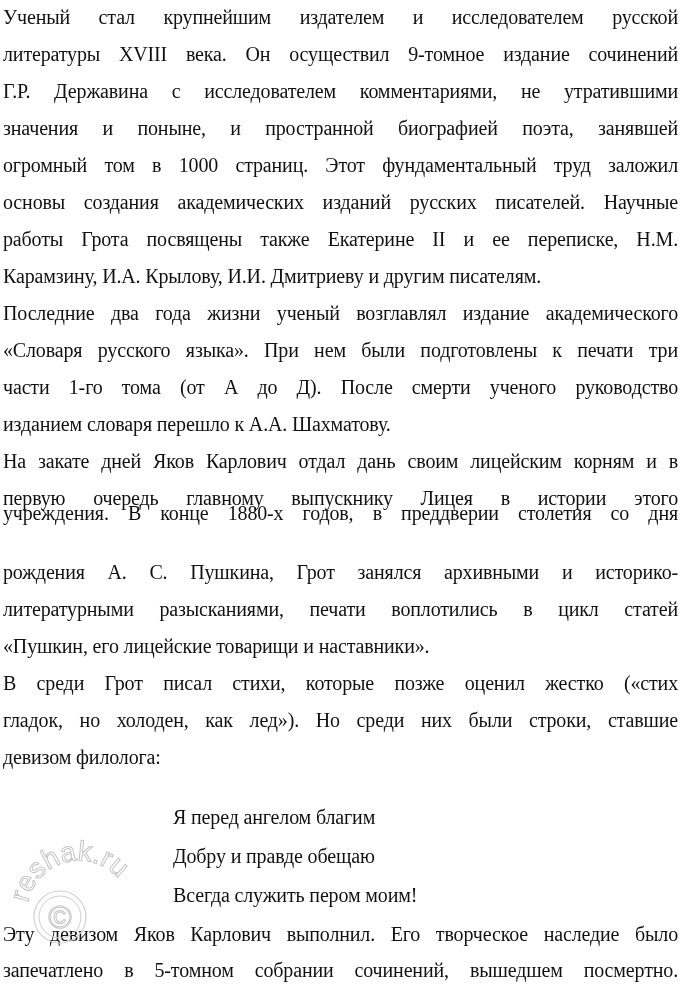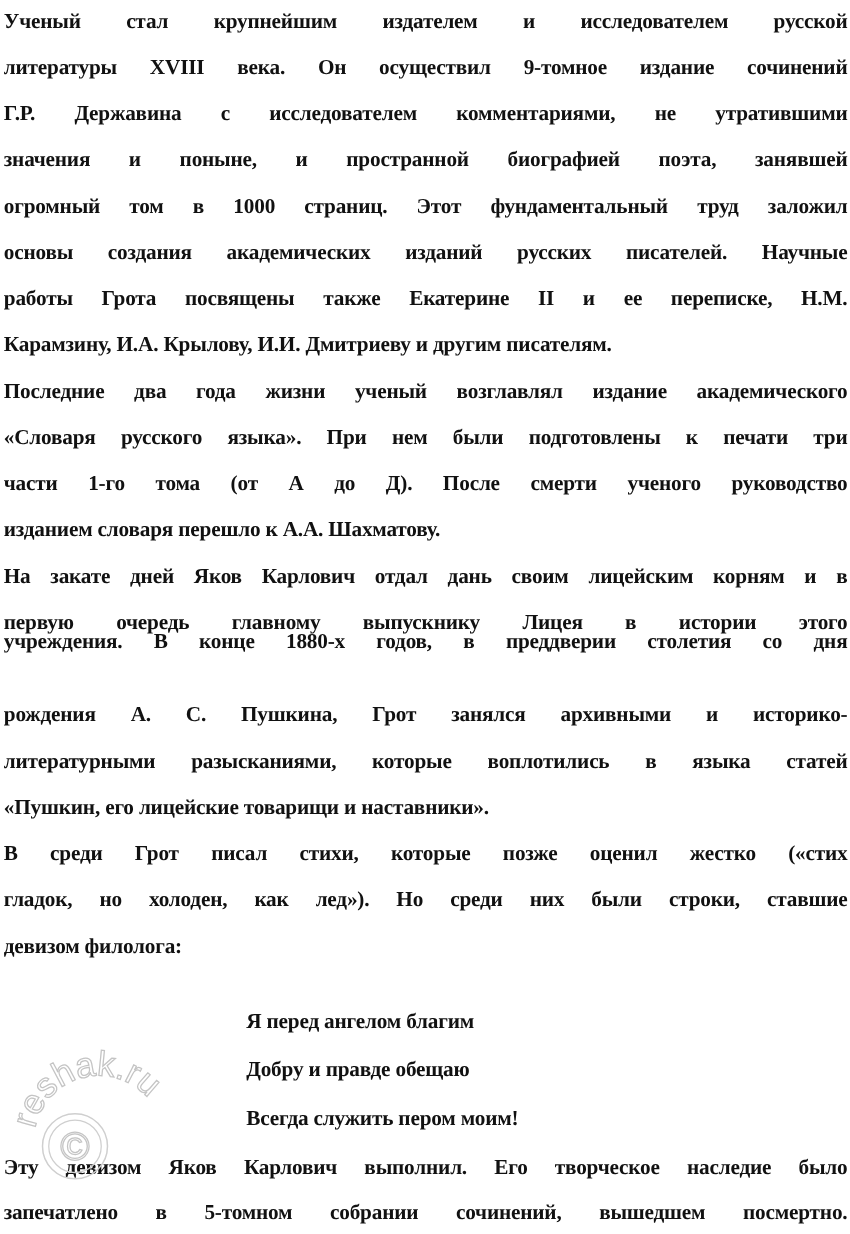--- a/index.html
+++ b/index.html
@@ -18,37 +18,35 @@
     .page {
       position: absolute;
       left: 3px;
       top: 0;
       width: 675px;
     }
     .line {
       position: absolute;
       left: 0;
       height: 30px;
-      font-size: 17px;
+      font-size: 20px;
       line-height: 30px;
       white-space: nowrap;
       letter-spacing: -0.15px;
-      font-weight: bold;
     }
     .justify {
       width: 675px;
       text-align: justify;
       text-align-last: justify;
     }
     .left {
       text-align: center;
     }
     .verse {
       left: 170px;
-      margin-left: 24px;
     }
     .watermark {
       position: absolute;
       left: 10px;
       top: 825px;
       width: 140px;
       height: 140px;
       pointer-events: none;
     }
   </style>
@@ -73,21 +71,21 @@
     <div class="line justify" style="top:335px">«Словаря русского языка». При нем были подготовлены к печати три</div>
     <div class="line justify" style="top:372px">части 1-го тома (от А до Д). После смерти ученого руководство</div>
     <div class="line left" style="top:409px">изданием словаря перешло к А.А. Шахматову.</div>
   </div>
 
   <div>
     <div class="line justify" style="top:446px">На закате дней Яков Карлович отдал дань своим лицейским корням и в</div>
     <div class="line justify" style="top:483px">первую очередь главному выпускнику Лицея в истории этого</div>
     <div class="line justify" style="top:498px">учреждения. В конце 1880-х годов, в преддверии столетия со дня</div>
     <div class="line justify" style="top:557px">рождения А. С. Пушкина, Грот занялся архивными и историко-</div>
-    <div class="line justify" style="top:594px">литературными разысканиями, которые воплотились в языка статей</div>
+    <div class="line justify" style="top:594px">литературными разысканиями, печати воплотились в цикл статей</div>
     <div class="line left" style="top:631px">«Пушкин, его лицейские товарищи и наставники».</div>
   </div>
 
   <div>
     <div class="line justify" style="top:668px">В среди Грот писал стихи, которые позже оценил жестко («стих</div>
     <div class="line justify" style="top:705px">гладок, но холоден, как лед»). Но среди них были строки, ставшие</div>
     <div class="line left" style="top:742px">девизом филолога:</div>
   </div>
 
   <div>

